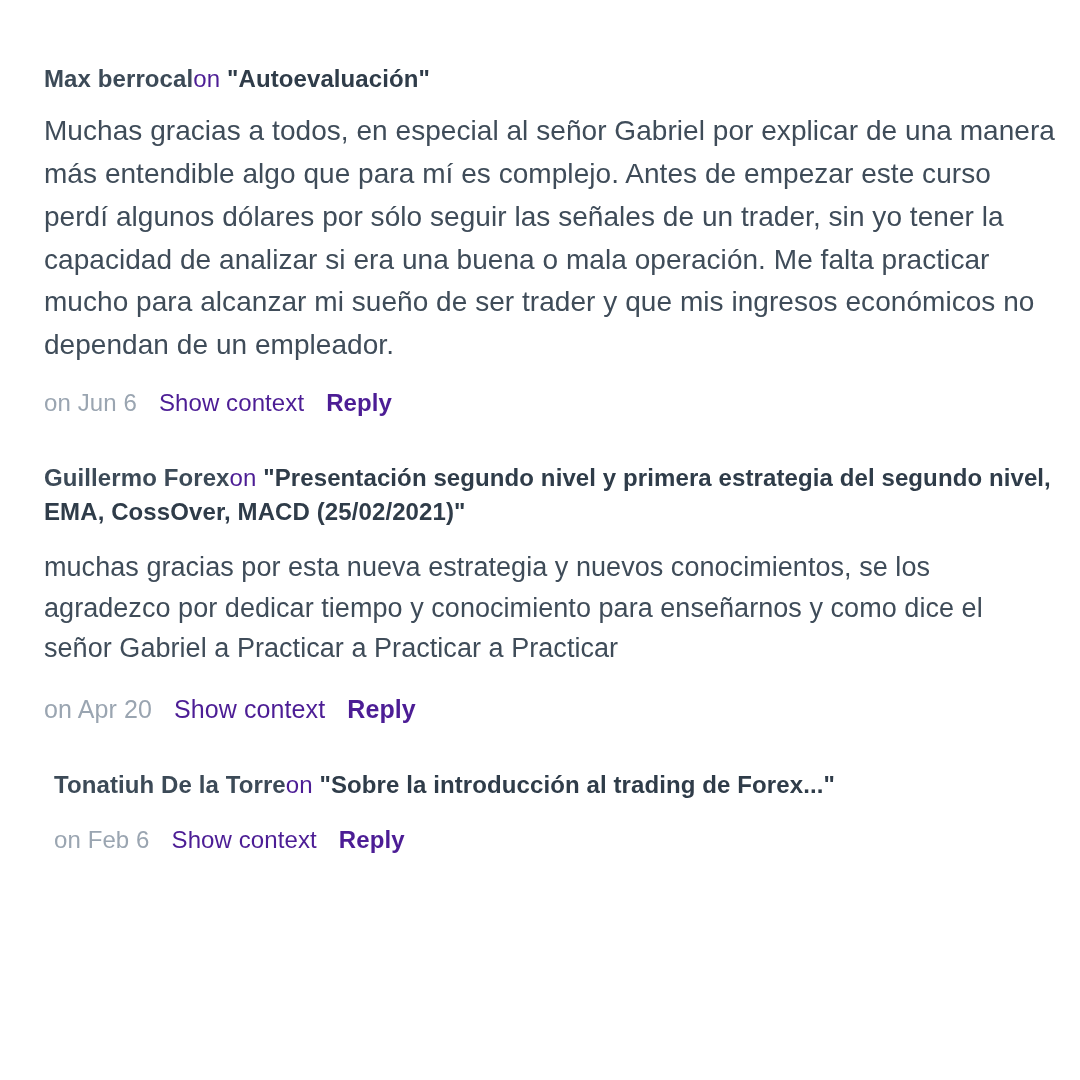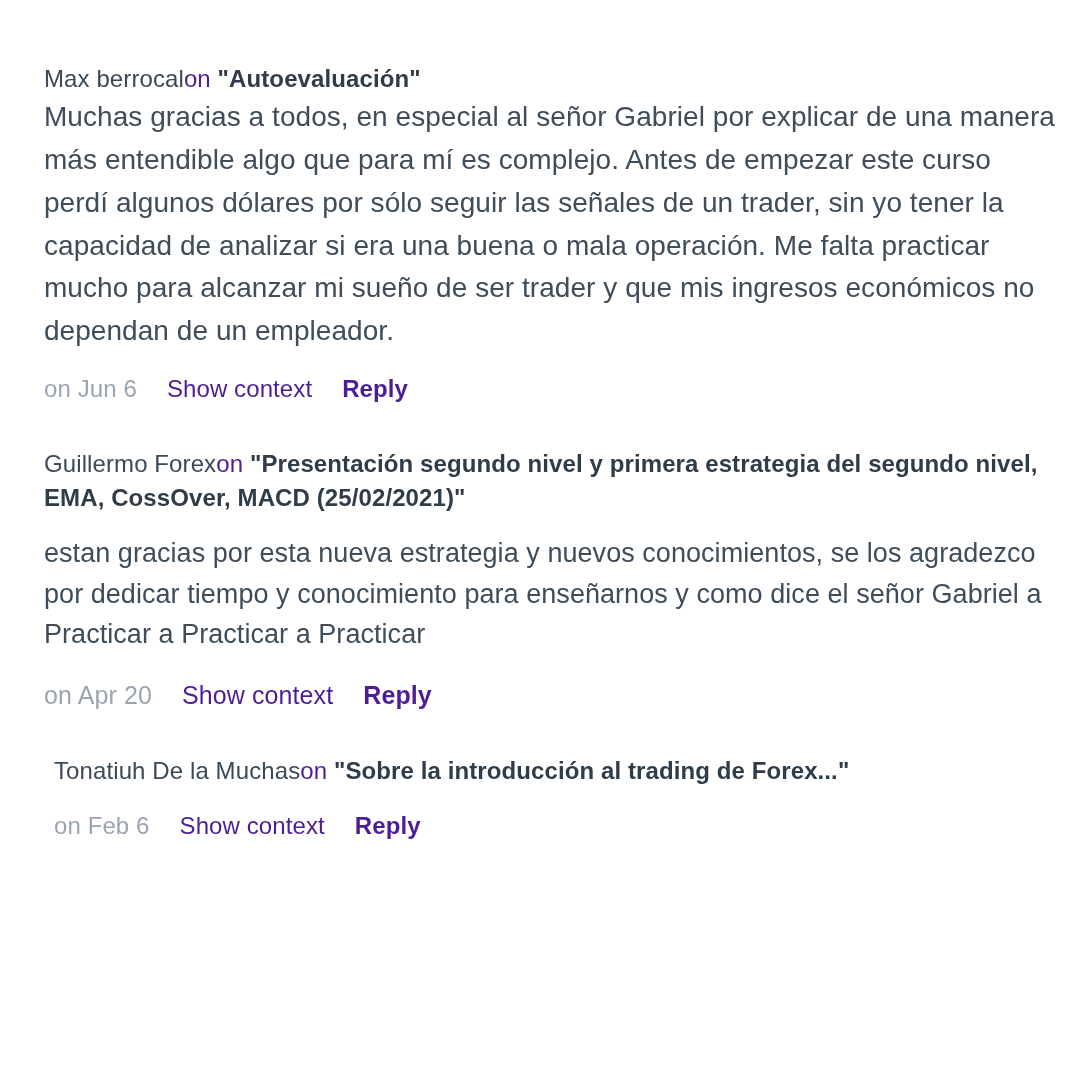--- a/index.html
+++ b/index.html
@@ -27,52 +27,53 @@
   .c3 { padding: 44px 22px 0 54px; }
 
   .head {
     font-size: 24px;
     line-height: 1.42;
     color: #5a6774;
     font-weight: 400;
     letter-spacing: 0.1px;
   }
   .head .author {
-    font-weight: 400;
+    font-weight: 700;
     color: #3c4a57;
   }
   .head .on-word {
     color: #4c1d95;
     font-weight: 400;
   }
   .head .title {
     font-weight: 700;
     color: #2f3c49;
   }
 
   .body-text {
     font-size: 27px;
     line-height: 1.52;
     color: #3f4c59;
+    margin-top: 14px;
     font-weight: 400;
     letter-spacing: 0.05px;
   }
   .c1 .body-text { font-size: 28px; line-height: 1.53; }
   .c2 .body-text { font-size: 27px; line-height: 1.50; margin-top: 18px; }
   .c3 .body-text { font-size: 26px; line-height: 1.50; margin-top: 12px; }
 
   .body-text p { margin: 0; }
 
   .meta {
     margin-top: 22px;
     font-size: 24px;
     color: #9aa5b1;
     display: flex;
     align-items: baseline;
-    gap: 12px;
+    gap: 4px;
     letter-spacing: 0.1px;
   }
   .c2 .meta { font-size: 25px; margin-top: 26px; text-align: right; }
   .c3 .meta { font-size: 24px; margin-top: 24px; }
 
   .meta .date {
     color: #9aa5b1;
     margin-right: 18px;
   }
   .meta a {
@@ -100,32 +101,32 @@
       <a href="#">Show context</a>
       <a href="#">Reply</a>
     </div>
   </div>
 
   <div class="comment c2">
     <div class="head">
       <span class="author">Guillermo Forex</span><span class="on-word">on</span> <span class="title">"Presentación segundo nivel y primera estrategia del segundo nivel, EMA, CossOver, MACD (25/02/2021)"</span>
     </div>
     <div class="body-text">
-      <p>estan gracias por esta nueva estrategia y nuevos conocimientos, se los agradezco por dedicar tiempo y conocimiento para enseñarnos y como dice el señor Gabriel a Practicar a Practicar a Practicar</p>
+      <p>muchas gracias por esta nueva estrategia y nuevos conocimientos, se los agradezco por dedicar tiempo y conocimiento para enseñarnos y como dice el señor Gabriel a Practicar a Practicar a Practicar</p>
     </div>
     <div class="meta">
       <span class="date">on Apr 20</span>
       <a href="#">Show context</a>
       <a href="#">Reply</a>
     </div>
   </div>
 
   <div class="comment c3">
     <div class="head">
-      <span class="author">Tonatiuh De la Muchas</span><span class="on-word">on</span> <span class="title">"Sobre la introducción al trading de Forex..."</span>
+      <span class="author">Tonatiuh De la Torre</span><span class="on-word">on</span> <span class="title">"Sobre la introducción al trading de Forex..."</span>
     </div>
     <div class="meta">
       <span class="date">on Feb 6</span>
       <a href="#">Show context</a>
       <a href="#">Reply</a>
     </div>
   </div>
 
 </div>
 

